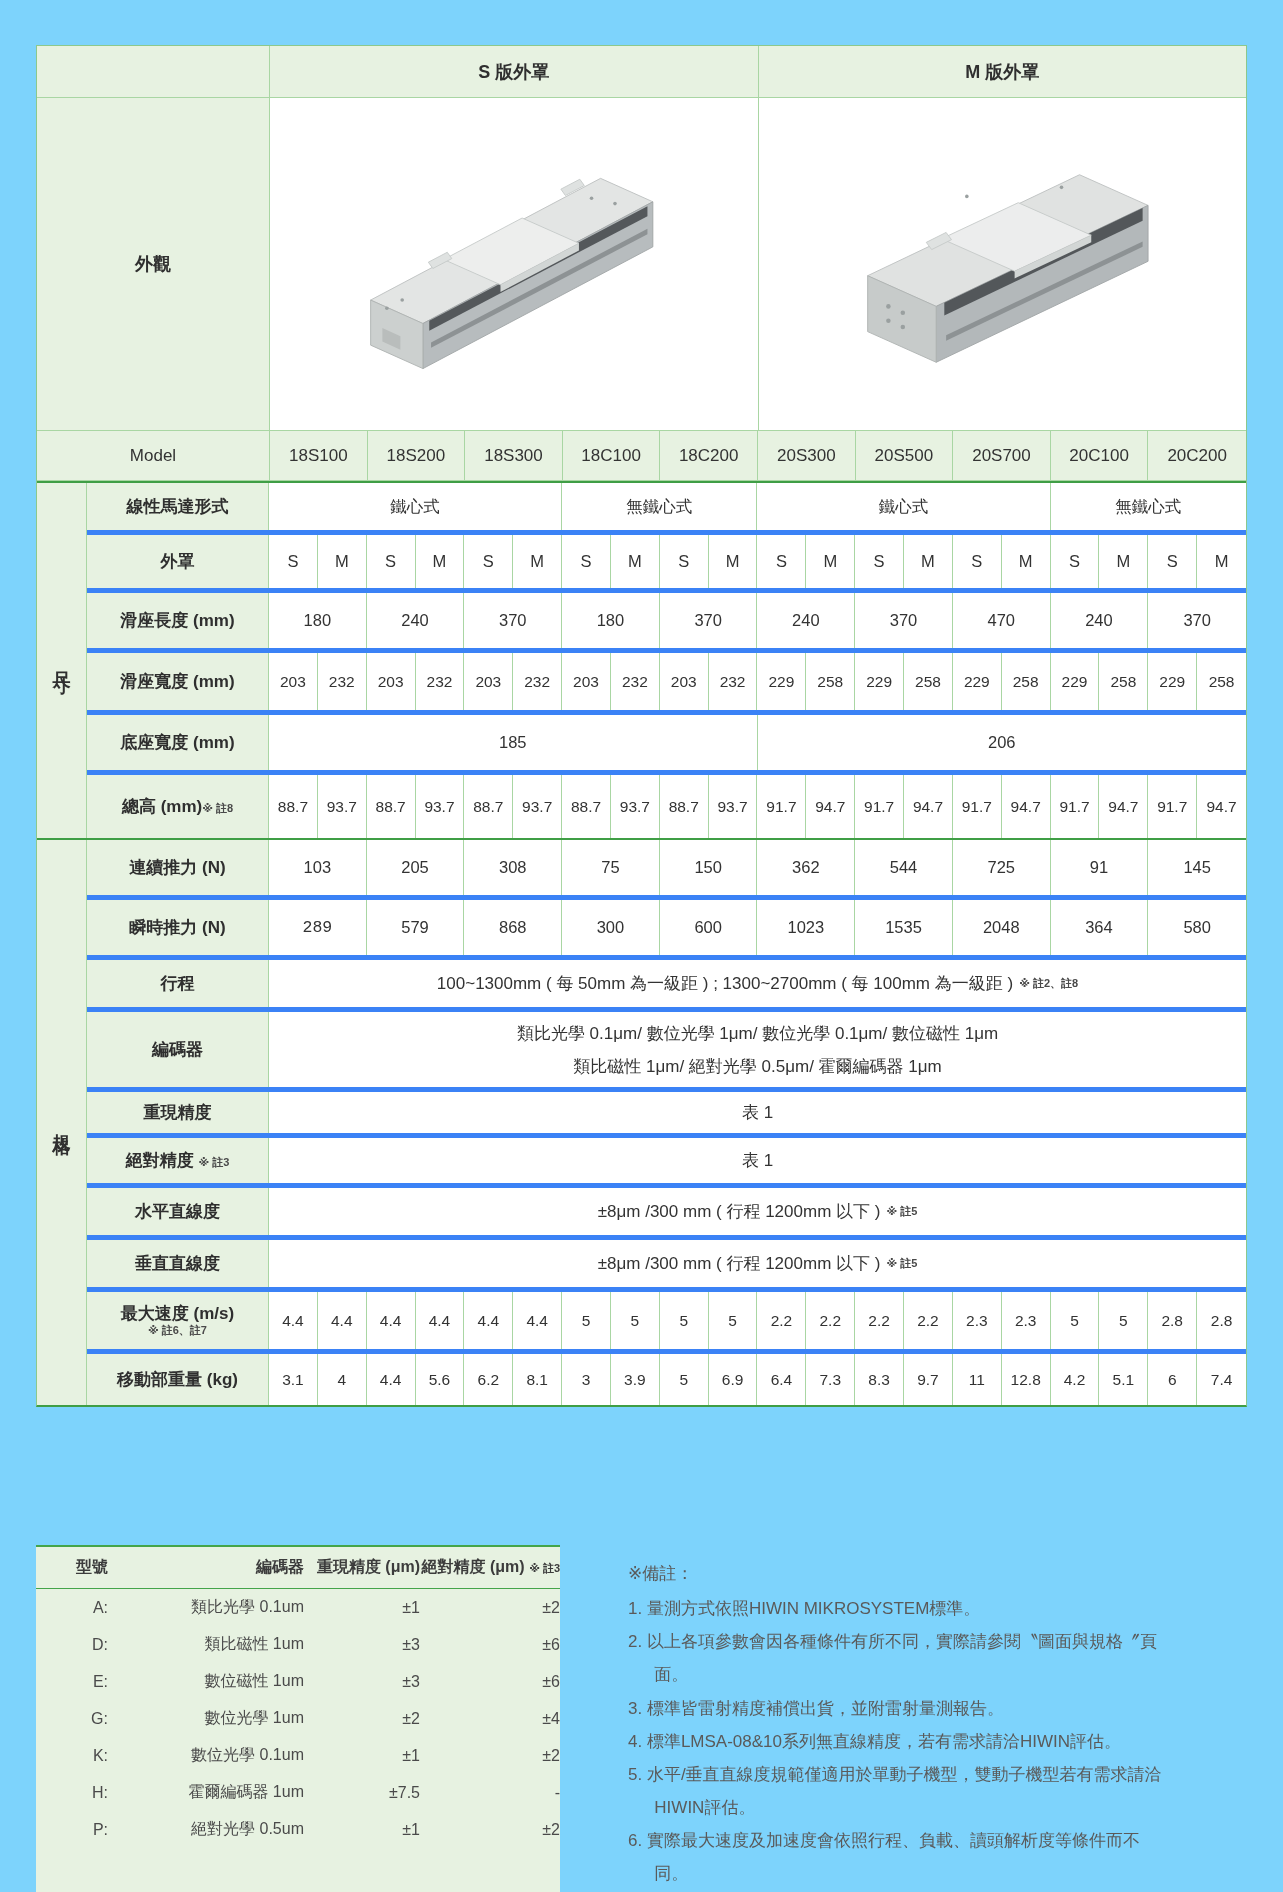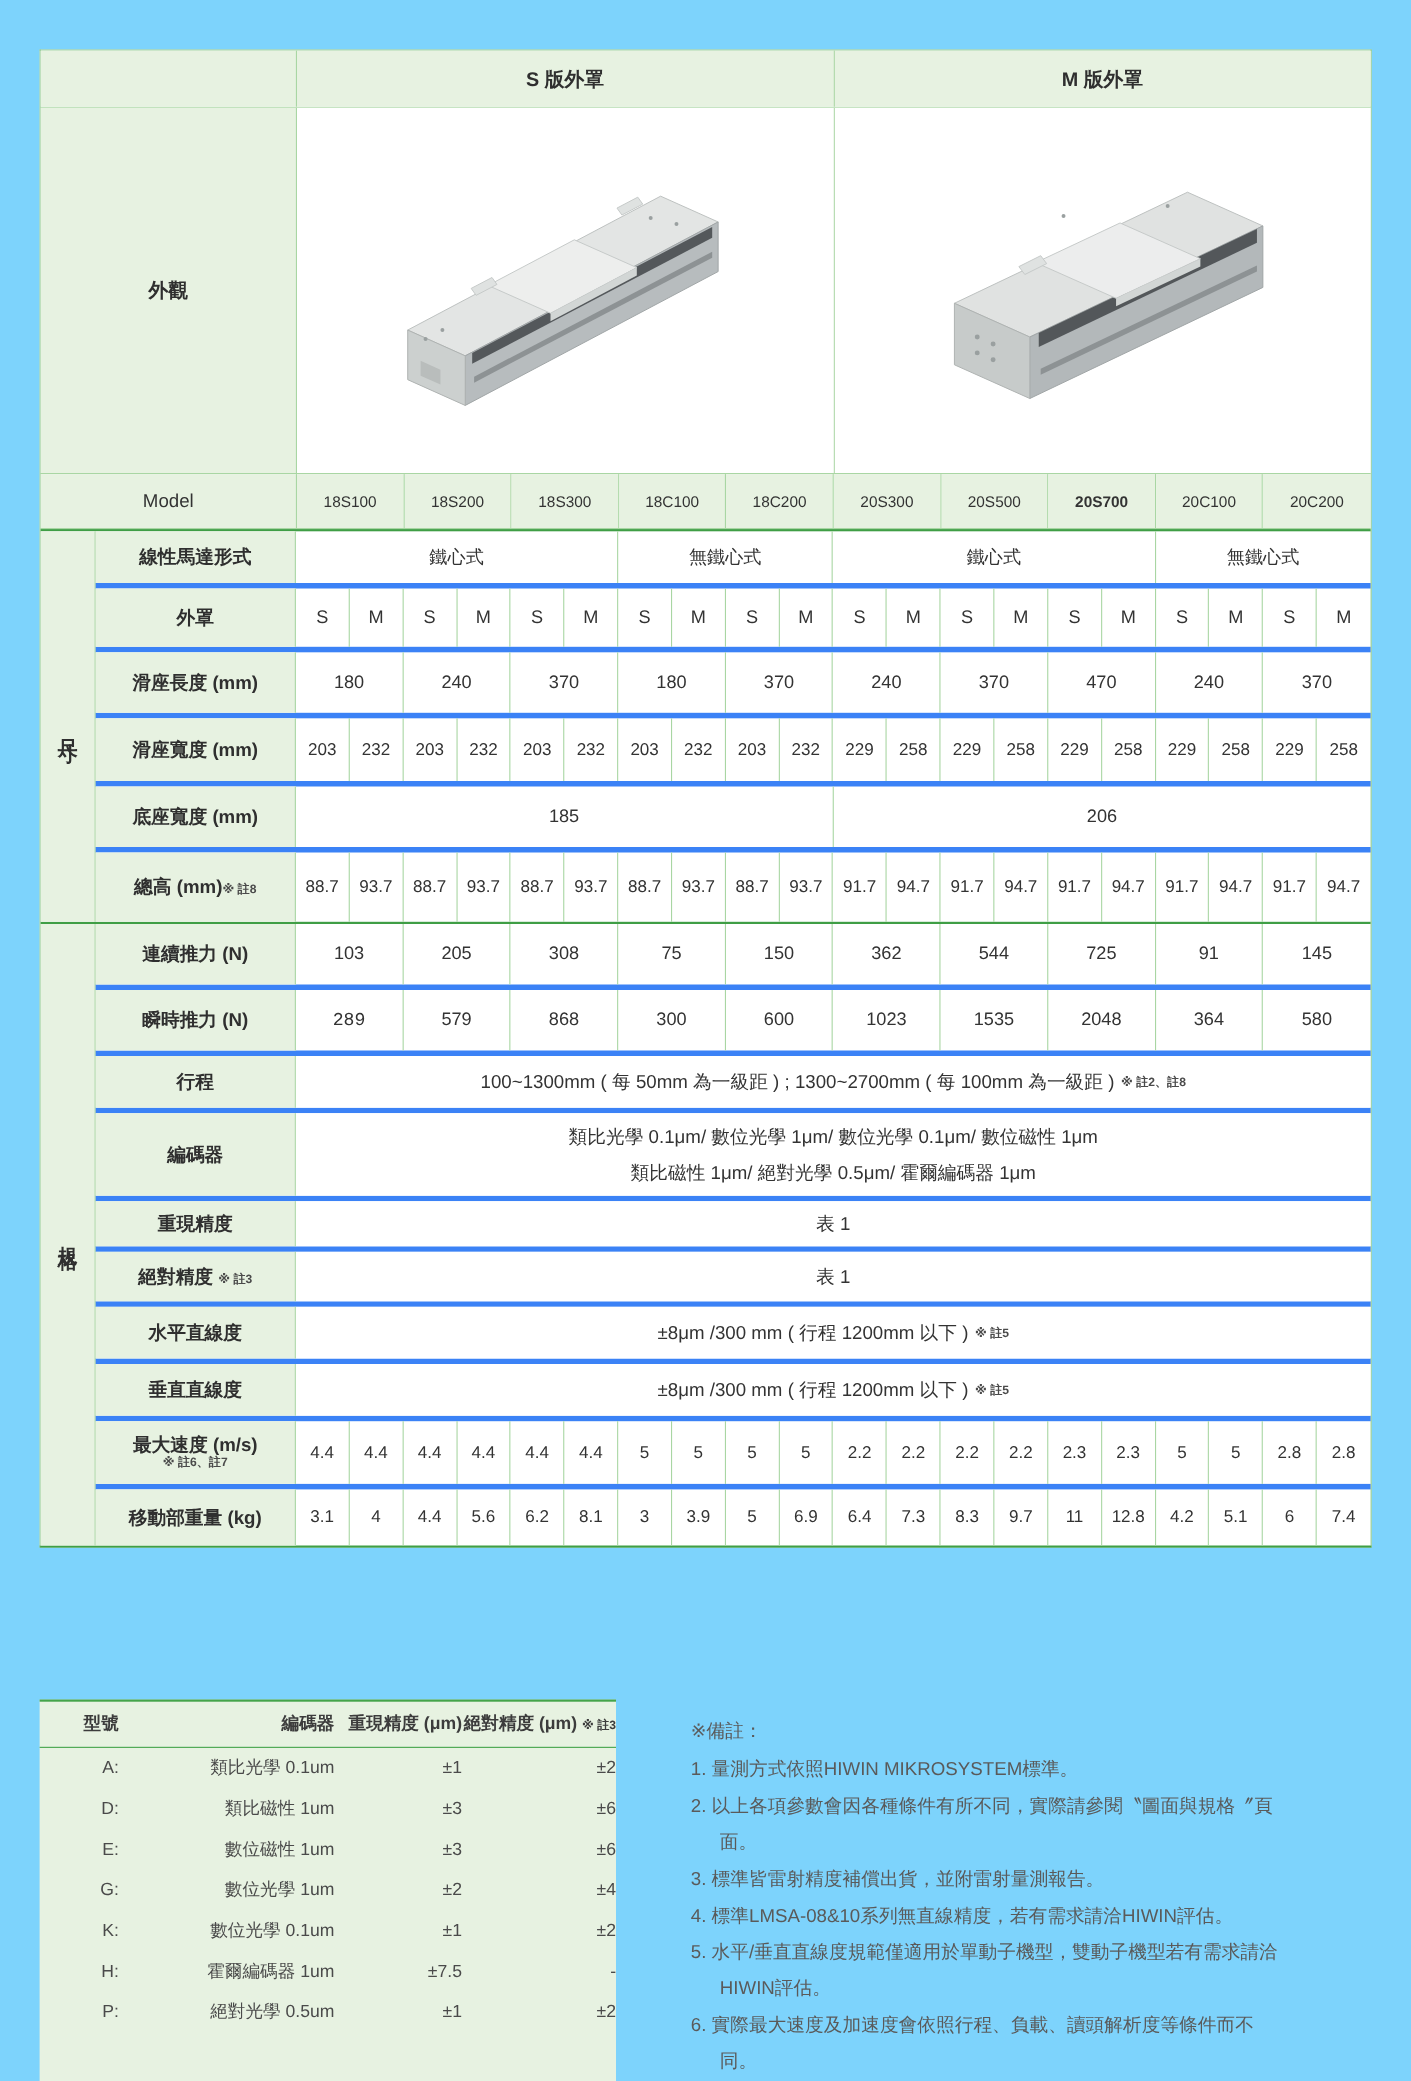--- a/index.html
+++ b/index.html
@@ -18,21 +18,21 @@
   .covhdr.last { border-right:0; }
   .app { height:333px; }
   .applab { font-size:18px; font-weight:700; color:#2f2f2f; }
   .imgcell { flex:1; background:#fff; border-right:1px solid #a9d6a3; display:flex; align-items:center; justify-content:center; }
   .imgcell.last { border-right:0; }
   .mrow { height:50px; }
   .mlab { font-size:17px; color:#333; }
   .vals20 { flex:1; display:grid; grid-template-columns:repeat(20,1fr); }
   .vals20 > .cell { border-right:1px solid #a9d6a3; font-size:16.5px; color:#333; }
   .vals20 > .cell:last-child { border-right:0; }
-  .modelvals > .cell { background:#e7f2e1; font-size:14px; }
+  .modelvals > .cell { background:#e7f2e1; font-size:17px; }
 
   .section { display:flex; border-top:2px solid #3f9e45; }
   .seclab { width:50px; flex:none; background:#e7f2e1; border-right:1px solid #a9d6a3;
             display:flex; align-items:center; justify-content:center;
             writing-mode:vertical-rl; text-orientation:upright;
             font-size:18px; font-weight:700; letter-spacing:4px; color:#2f2f2f; }
   .secrows { flex:1; display:flex; flex-direction:column; }
   .srow { display:flex; border-bottom:5px solid #3b82f6; }
   .secrows .srow:last-child { border-bottom:0; }
   .rlabel { width:182px; flex:none; background:#e7f2e1; border-right:1px solid #a9d6a3;
@@ -122,21 +122,21 @@
     <div class="row mrow">
       <div class="cell lab labelcol mlab">Model</div>
       <div class="vals20 modelvals">
           <div class="cell" style="grid-column: span 2;">18S100</div>
           <div class="cell" style="grid-column: span 2;">18S200</div>
           <div class="cell" style="grid-column: span 2;">18S300</div>
           <div class="cell" style="grid-column: span 2;">18C100</div>
           <div class="cell" style="grid-column: span 2;">18C200</div>
           <div class="cell" style="grid-column: span 2;">20S300</div>
           <div class="cell" style="grid-column: span 2;">20S500</div>
-          <div class="cell" style="grid-column: span 2; font-weight: bold;">20S700</div>
+          <div class="cell" style="grid-column: span 2;">20S700</div>
           <div class="cell" style="grid-column: span 2;">20C100</div>
           <div class="cell" style="grid-column: span 2;">20C200</div>
         </div>
     </div>
 
     <div class="section">
       <div class="seclab">尺寸</div>
       <div class="secrows">
         <div class="srow h-motor">
           <div class="rlabel">線性馬達形式</div>

